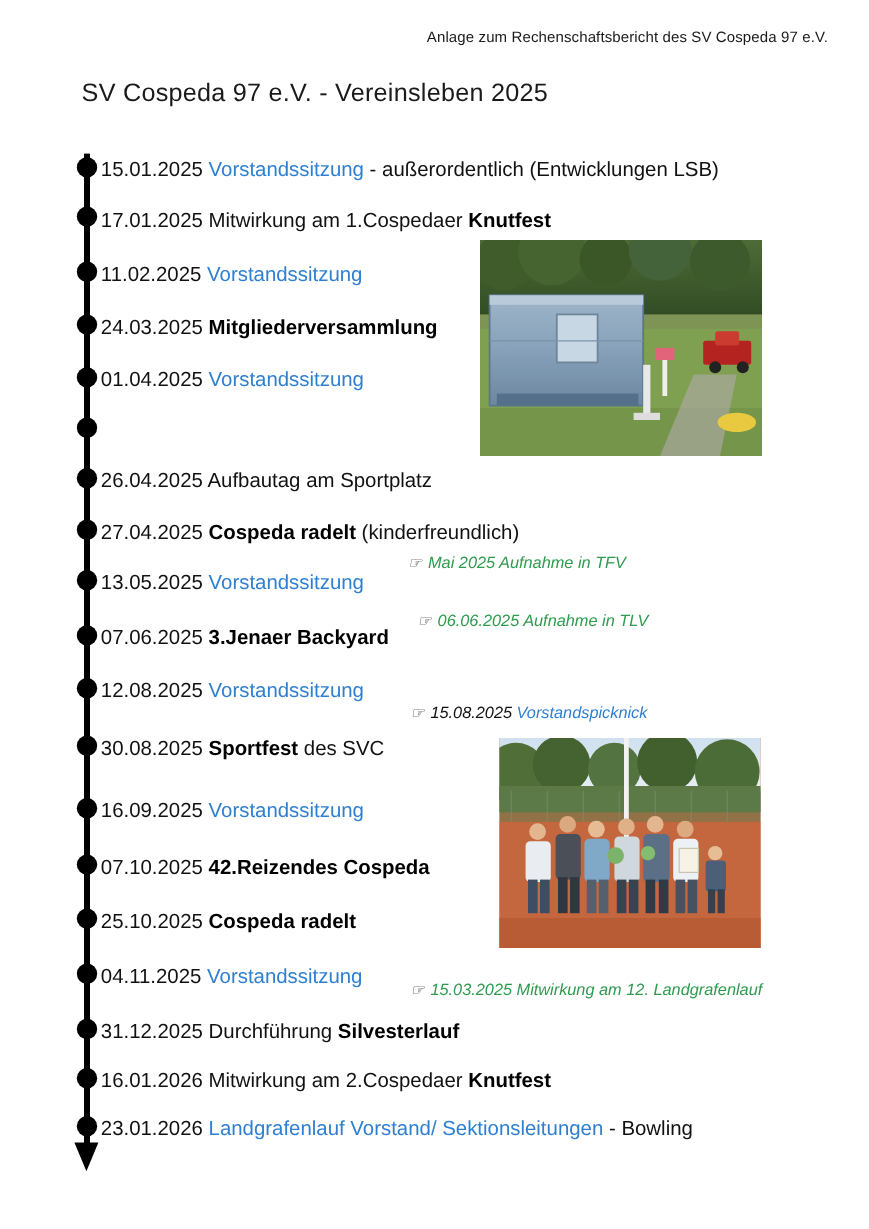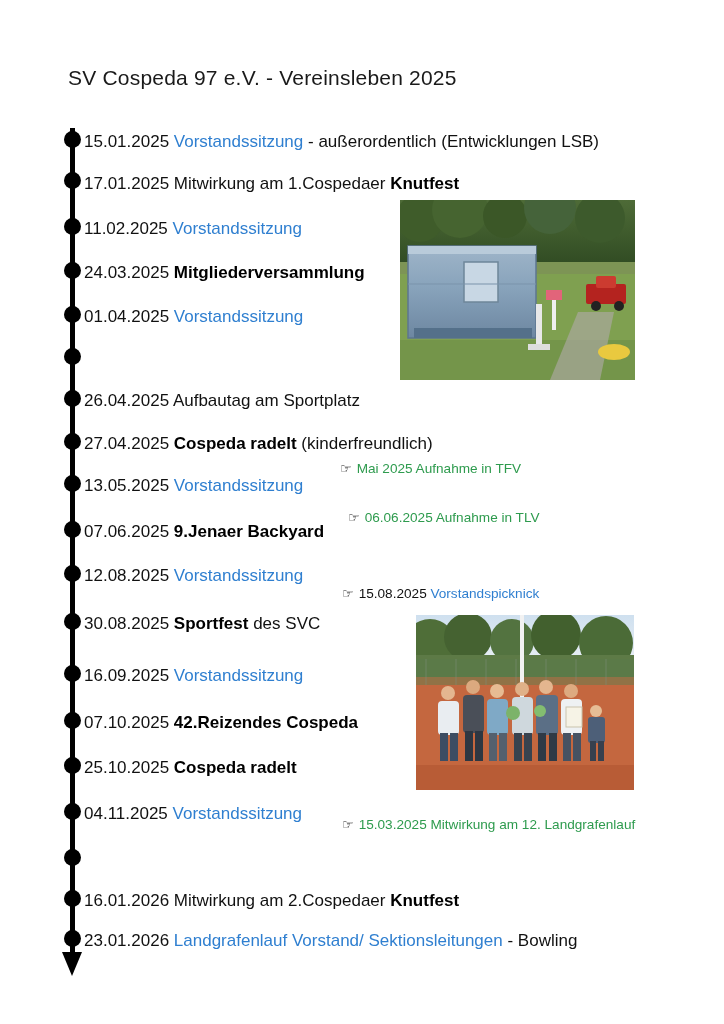--- a/index.html
+++ b/index.html
@@ -87,20 +87,21 @@
   .plain {
     color: #111111;
   }
 
   
   .sidenote {
     position: absolute;
     font-size: 13.6px;
     white-space: nowrap;
     line-height: 1;
+    font-style: italic;
   }
   .hand {
     color: #111111;
     font-size: 13px;
     margin-right: 5px;
   }
   .green {
     color: #2e9b4e;
   }
 
@@ -124,20 +125,21 @@
   }
   .photo svg {
     display: block;
   }
 </style>
 </head>
 <body>
 
 <div class="page">
 
+  <div class="header-note">Anlage zum Rechenschaftsbericht des SV Cospeda 97 e.V.</div>
   <div class="doc-title">SV Cospeda  97 e.V. - Vereinsleben 2025</div>
 
   <div class="axis-line"></div>
   <div class="axis-arrow"></div>
 
   <div class="dot" style="top:131px"></div>
   <div class="dot" style="top:172px"></div>
   <div class="dot" style="top:218px"></div>
   <div class="dot" style="top:262px"></div>
   <div class="dot" style="top:306px"></div>
@@ -192,21 +194,21 @@
     <span class="bold">Cospeda radelt</span><span class="plain"> (kinderfreundlich)</span>
   </div>
 
   <div class="event" style="top:477px">
     <span class="date">13.05.2025 </span>
     <span class="blue">Vorstandssitzung</span>
   </div>
 
   <div class="event" style="top:523px">
     <span class="date">07.06.2025 </span>
-    <span class="bold">9.Jenaer Backyard</span>
+    <span class="bold">3.Jenaer Backyard</span>
   </div>
 
   <div class="event" style="top:567px">
     <span class="date">12.08.2025 </span>
     <span class="blue">Vorstandssitzung</span>
   </div>
 
   <div class="event" style="top:615px">
     <span class="date">30.08.2025 </span>
     <span class="bold">Sportfest</span><span class="plain"> des SVC</span>
@@ -225,20 +227,24 @@
   <div class="event" style="top:759px">
     <span class="date">25.10.2025 </span>
     <span class="bold">Cospeda radelt</span>
   </div>
 
   <div class="event" style="top:805px">
     <span class="date">04.11.2025 </span>
     <span class="blue">Vorstandssitzung</span>
   </div>
 
+  <div class="event" style="top:851px">
+    <span class="date">31.12.2025 </span>
+    <span class="plain">Durchführung </span><span class="bold">Silvesterlauf</span>
+  </div>
 
   <div class="event" style="top:892px">
     <span class="date">16.01.2026 </span>
     <span class="plain">Mitwirkung am 2.Cospedaer </span><span class="bold">Knutfest</span>
   </div>
 
   <div class="event" style="top:932px">
     <span class="date">23.01.2026 </span>
     <span class="blue">Landgrafenlauf Vorstand/ Sektionsleitungen</span><span class="plain"> - Bowling</span>
   </div>

